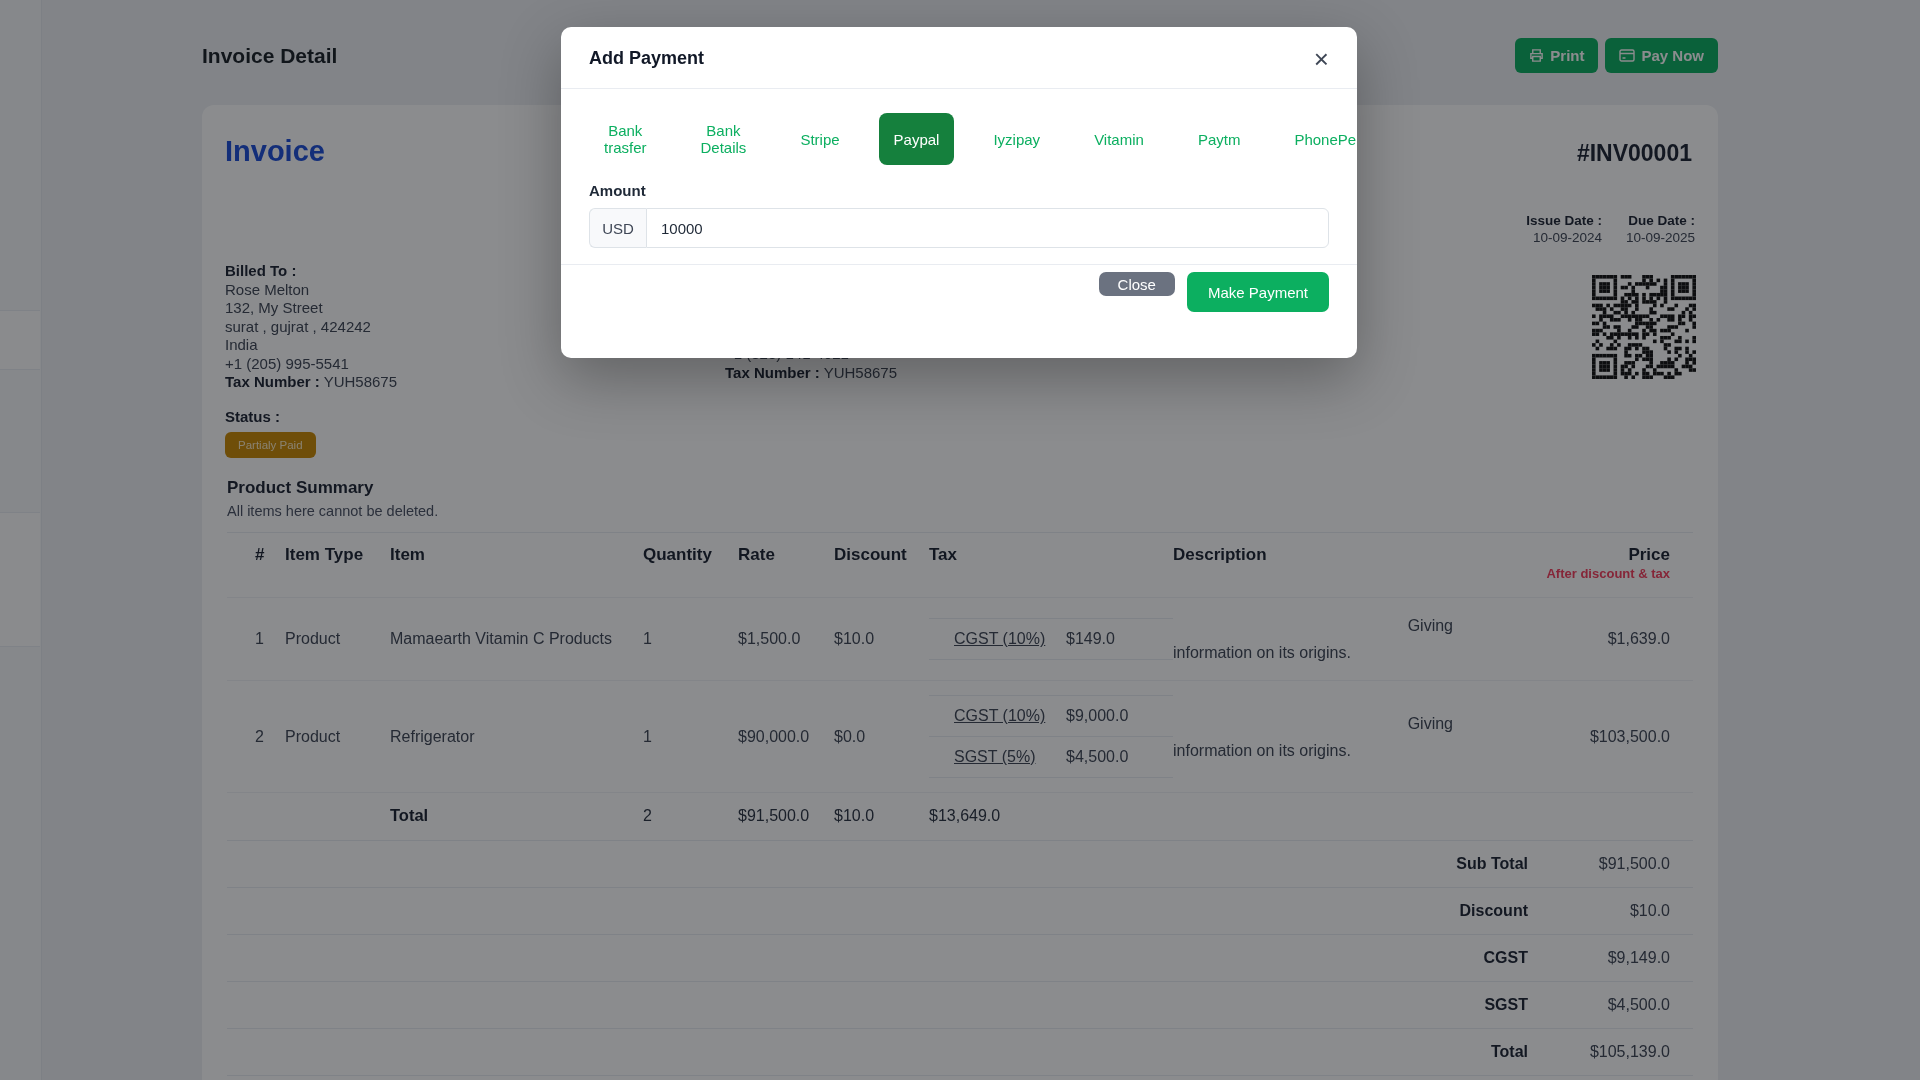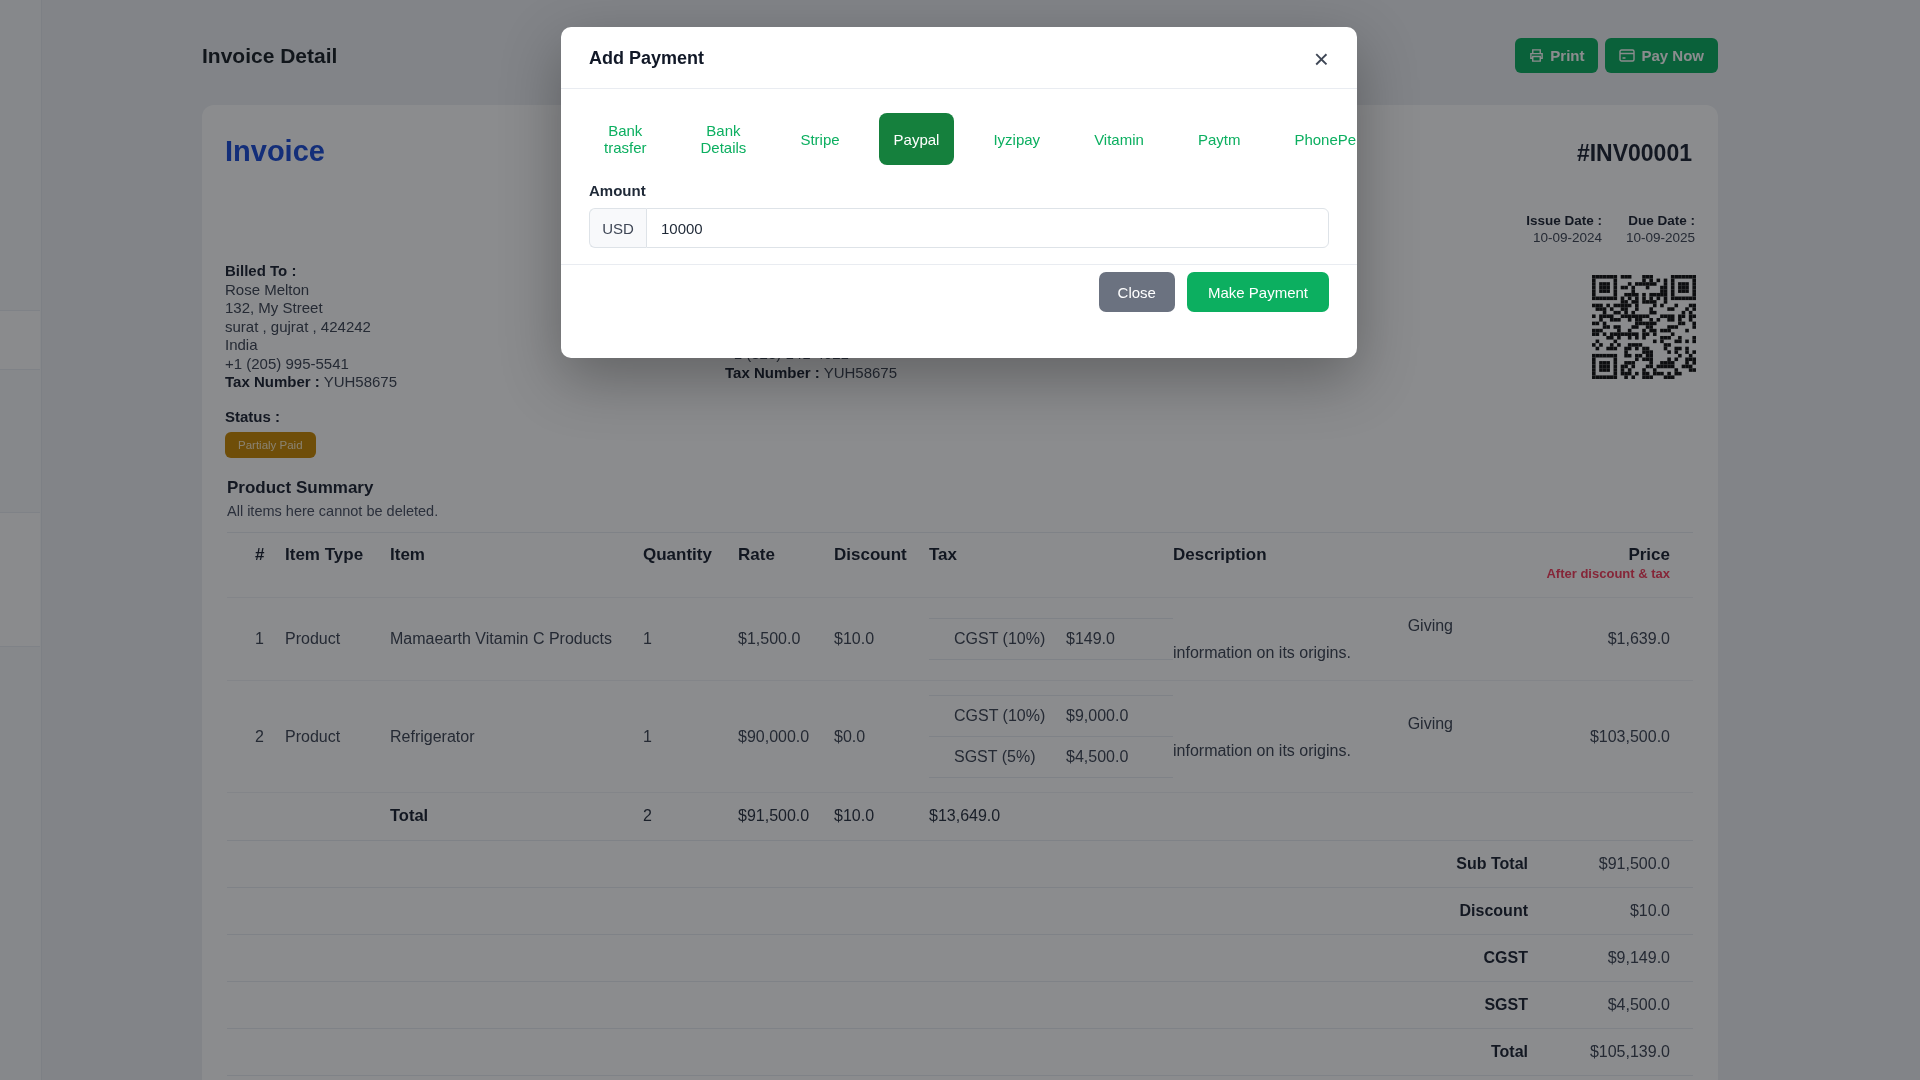--- a/index.html
+++ b/index.html
@@ -65,21 +65,21 @@
   .cell-num { padding-left:28px; }
   .cell-price { text-align:right; padding-right:23px; }
   .price-head { line-height:19px; }
   .price-sub { font-size:13px; font-weight:600; color:#F43F5E; }
   .td { font-size:16px; color:#3f4756; }
   .drow { border-top:1px solid #f0f2f5; padding:14px 0; }
   .tax-cell { align-self:stretch; display:flex; flex-direction:column; justify-content:center; }
   .tax-entry { display:flex; padding:11px 0 11px 25px;
     border-bottom:1px solid #e9ecf1; }
   .tax-entry.first { border-top:1px solid #e9ecf1; }
-  .tax-name { width:112px; }
+  .tax-name { width:112px;text-decoration:underline; }
   .desc-cell { line-height:27px; }
   .desc-l1 { display:block; text-align:right; padding-right:3px; }
   .desc-l2 { display:block; text-align:left; }
   .total-row { border-top:1px solid #f0f2f5; padding:13px 0 15px; }
   .total-row .td { font-weight:500; color:#2b3342; }
   .total-lbl { font-weight:700; color:#1b2332; font-size:16.5px; }
 
   .sum-row { display:flex; justify-content:flex-end; align-items:center;
     height:47px; border-top:1px solid #e9ecf1; }
   .sum-label { font-size:16px; font-weight:700; color:#1d2433; }
@@ -108,21 +108,21 @@
   .input-group { display:flex; height:40px; }
   .input-addon { width:57px; display:flex; align-items:center; justify-content:center;
     background:#f8f9fb; border:1px solid #dee3e8; border-right:none;
     border-radius:6px 0 0 6px; font-size:15px; color:#3f4756; }
   .amount-input { flex:1; border:1px solid #dee3e8; border-radius:0 6px 6px 0;
     padding:0 14px; font-size:15px; color:#1f2937; font-family:inherit;
     outline:none; }
   .modal-footer { border-top:1px solid #e9ecf1; padding:7px 28px 46px;
     display:flex; justify-content:flex-end; gap:12px; }
   .btn-close { background:#6b7280; color:#fff; border:none; border-radius:7px;
-    height:40px; padding:0 19px; font-size:15px; cursor:pointer;
+    height:24px; padding:0 19px; font-size:15px; cursor:pointer;
     font-family:inherit; }
   .btn-submit { background:#0CAF60; color:#fff; border:none; border-radius:7px;
     height:40px; padding:4px 21px; font-size:15px; font-weight:500; cursor:pointer;
     font-family:inherit; }
 </style>
 </head>
 <body>
 
 <div class="side-strip">
   <div class="blk" style="top:310px;height:60px;"></div>

